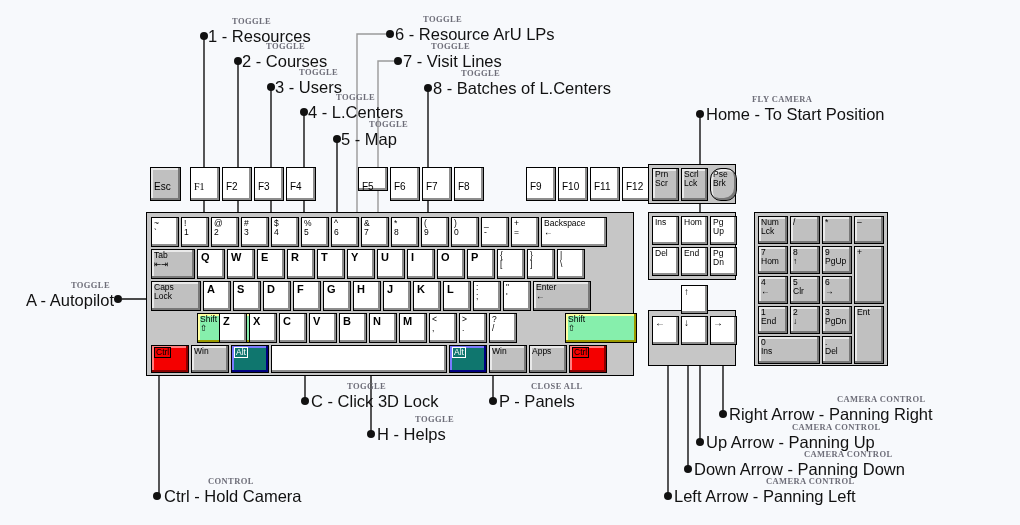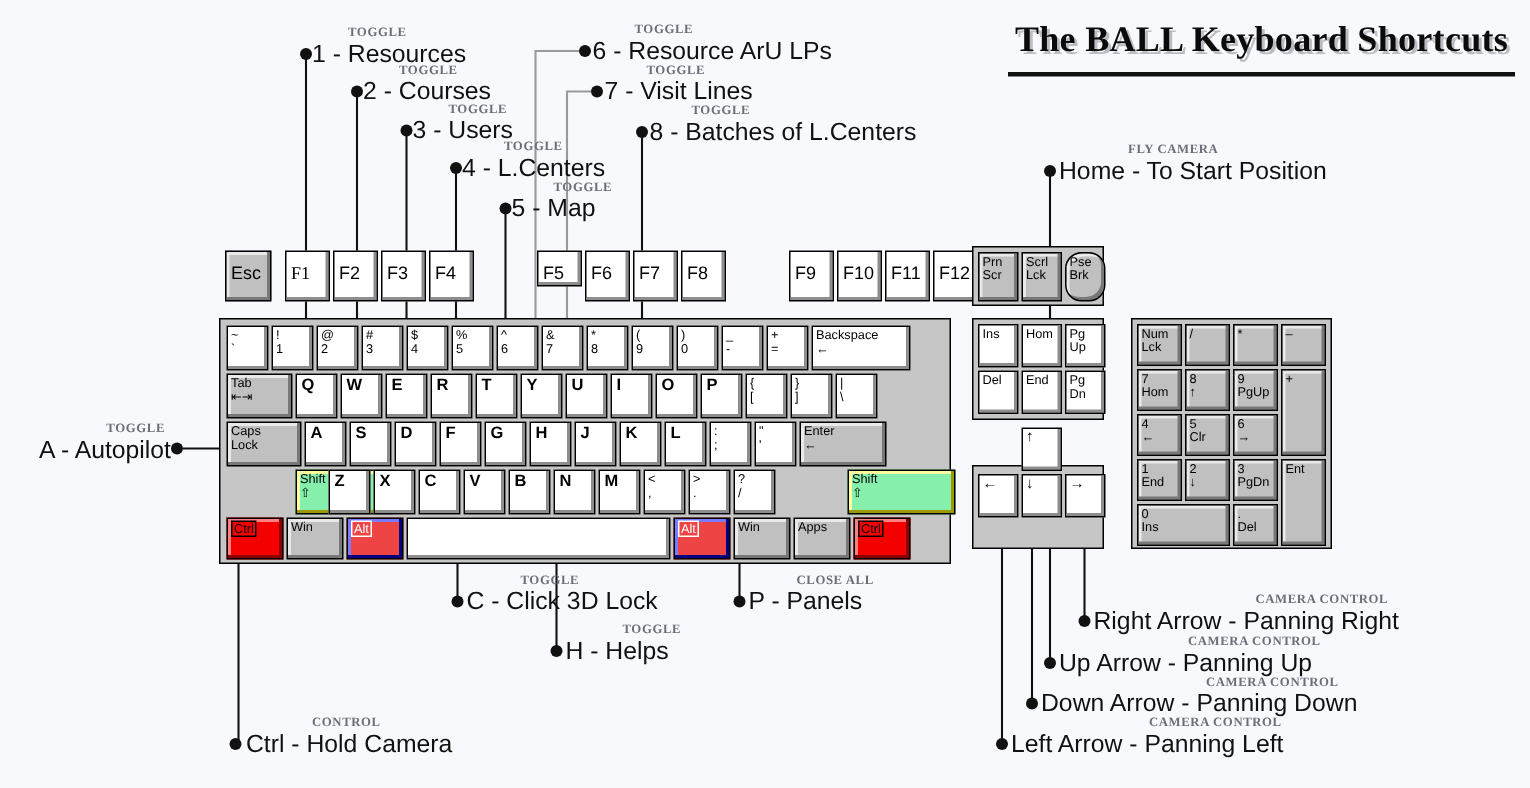--- a/index.html
+++ b/index.html
@@ -75,49 +75,45 @@
     box-shadow: inset -2px -2px 0 #8d8d8d, inset 2px 2px 0 #ffffff;
     font-size: 8.5px;
     line-height: 1.02;
     color: #000;
     padding: 1px 0 0 2px;
     overflow: hidden;
     font-family: "Liberation Sans", sans-serif;
   }
   .k.gray { background: #c0c0c0; box-shadow: inset -2px -2px 0 #787878, inset 2px 2px 0 #e9e9e9; }
   .k.red  { background: #f40000; box-shadow: inset -2px -2px 0 #8d0000, inset 2px 2px 0 #ff8080; }
-  .k.blue { background: #ef4444; box-shadow: inset -2px -2px 0 #000080, inset 2px 2px 0 #7a7aff; color:#fff; }
+  .k.blue { background: #0f766e; box-shadow: inset -2px -2px 0 #000080, inset 2px 2px 0 #7a7aff; color:#fff; }
   .k.yellow { background: #86efac; box-shadow: inset -2px -2px 0 #9a9a00, inset 2px 2px 0 #ffffa0; margin-left: 46px; }
   .k .kl { display:block; }
   .k .kl2 { display:block; }
   .k.big { font-size: 11px; font-weight: bold; padding-top: 2px; padding-left: 3px; }
-  .k.fk  { font-size: 12px; padding-left: 3px; padding-top: 8px; }
+  .k.fk  { font-size: 10px; padding-left: 3px; padding-top: 14px; }
 
   
   .k .boxed {
     display: inline-block;
     border: 1px solid #000;
     padding: 0 1px;
     background: transparent;
     font-size: 8.5px;
     line-height: 1.05;
   }
   .k.blue .boxed { border-color:#fff; }
 
   .arrow { font-size: 10px; }
 </style>
 </head>
 <body>
 
 <div id="stage">
 
-  <div class="title-wrap">
-    <div class="title">The BALL Keyboard Shortcuts</div>
-    <div class="title-rule"></div>
-  </div>
 
   <svg id="wires" viewBox="0 0 1020 525" xmlns="http://www.w3.org/2000/svg">
     <g stroke="#111" stroke-width="1.4" fill="none">
 
       <path d="M204,36 L204,228"></path>
       <path d="M238,61 L238,228"></path>
       <path d="M271,87 L271,228"></path>
       <path d="M304,112 L304,228"></path>
       <path d="M337,139 L337,228"></path>
 

